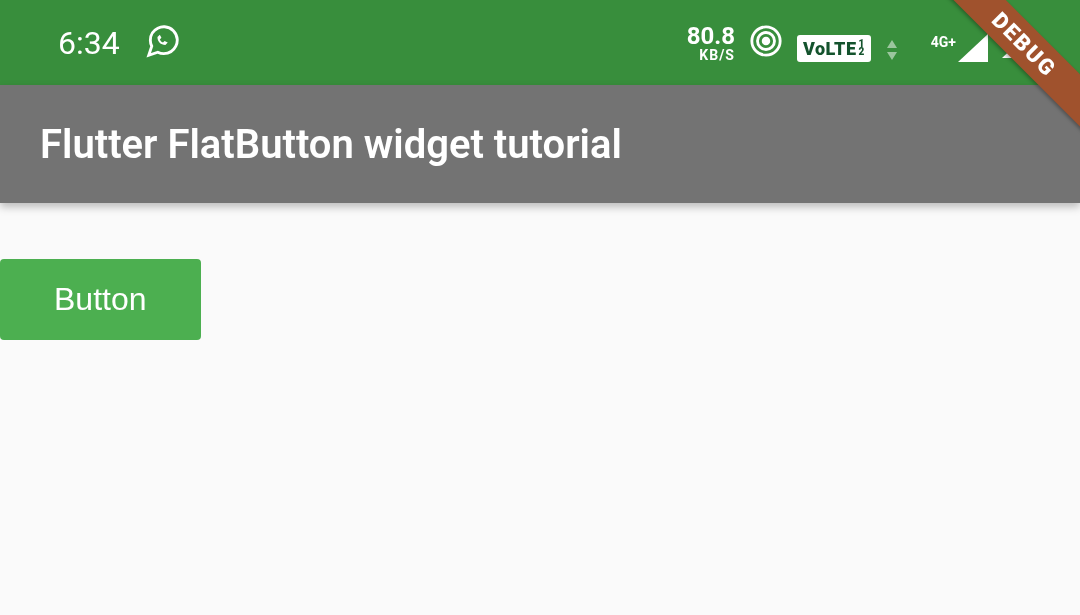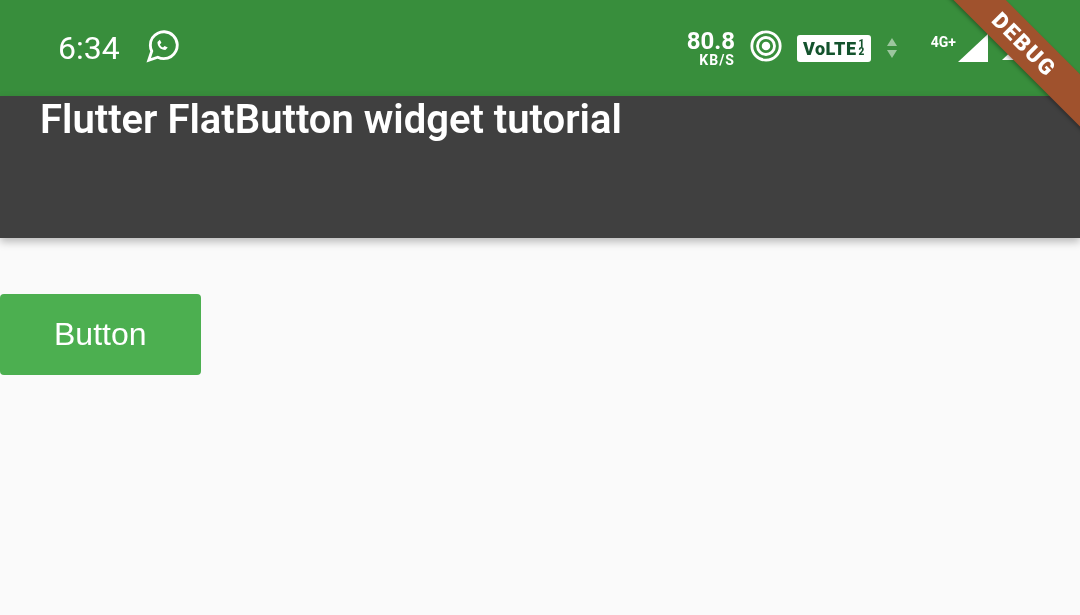--- a/index.html
+++ b/index.html
@@ -9,40 +9,40 @@
     }
     body {
       width: 1080px;
       height: 615px;
       font-family: Roboto, -apple-system, BlinkMacSystemFont, sans-serif;
       background: #fafafa;
       position: relative;
       overflow: hidden;
     }
     .status-bar {
-      height: 96px;
+      height: 85px;
       background: #388e3c;
       display: flex;
       align-items: center;
       justify-content: space-between;
       padding: 0 48px 0 58px;
       color: white;
     }
     .status-left {
       display: flex;
       align-items: center;
       gap: 24px;
     }
     .clock {
       font-size: 32px;
       font-weight: 400;
     }
     .status-right {
       display: flex;
-      align-items: center;
+      align-items: flex-end;
       gap: 14px;
     }
     .network-speed {
       display: flex;
       flex-direction: column;
       align-items: flex-end;
       line-height: 1;
     }
     .network-speed-value {
       font-size: 24px;
@@ -76,23 +76,24 @@
       gap: 4px;
       margin-left: 18px;
     }
     .signal-label {
       font-size: 14px;
       font-weight: 700;
       margin-right: -2px;
       align-self: flex-start;
     }
     .app-bar {
-      height: 142px;
-      background: #404040;
+      height: 118px;
+      background: #737373;
       display: flex;
+      align-items: center;
       padding: 0 40px;
       box-shadow: 0 4px 8px rgba(0,0,0,0.25);
     }
     .app-bar-title {
       color: white;
       font-size: 40px;
       font-weight: 600;
     }
     .content {
       display: flex;

